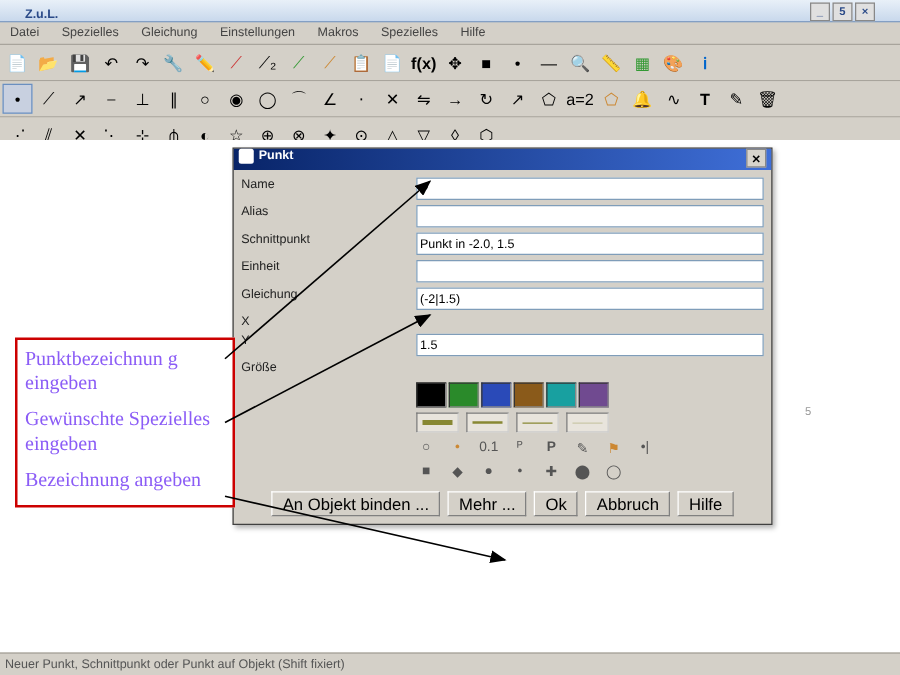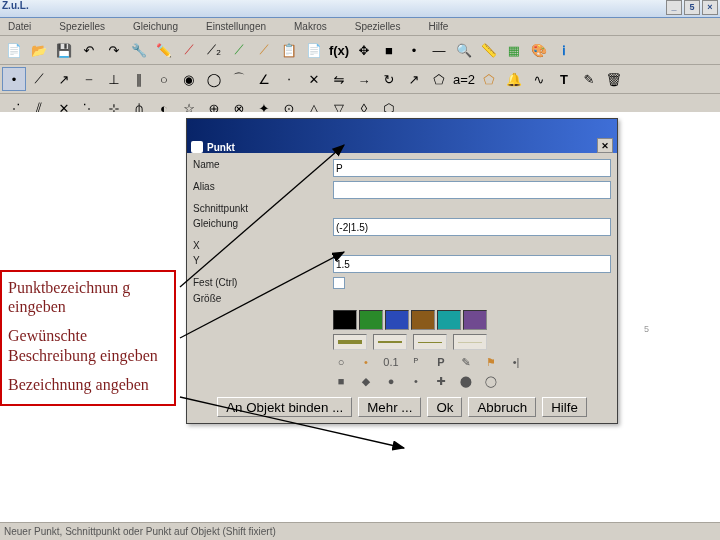--- a/index.html
+++ b/index.html
@@ -1,57 +1,57 @@
 <!DOCTYPE html>
 <html><head>
 <meta charset="utf-8">
 <style>
 html,body{margin:0;padding:0;font-family:Tahoma,Arial,sans-serif;font-size:10px;background:#d4d0c8}
 body{width:720px;height:540px;position:relative;overflow:hidden}
 
 
-.titlebar{height:17px;background:linear-gradient(#e8f0f8,#c8d8ec);border-bottom:1px solid #6a8fc0;display:flex;align-items:flex-start;padding:0 2px;color:#2a4a88;font-weight:bold}
+.titlebar{height:17px;background:linear-gradient(#e8f0f8,#c8d8ec);border-bottom:1px solid #6a8fc0;display:flex;align-items:flex-end;padding:0 20px;color:#2a4a88;font-weight:bold}
 .titlebar .winbtns{margin-left:auto;display:flex;gap:2px}
 .winbtn{width:14px;height:13px;background:#e0e0e0;border:1px solid #888;display:flex;align-items:center;justify-content:center;font-size:9px;line-height:1}
 
 
-.menubar{height:17px;background:#d4d0c8;display:flex;align-items:center;padding:0 2px;gap:16px;border-bottom:1px solid #a8a49c}
+.menubar{height:17px;background:#d4d0c8;display:flex;align-items:center;padding:0 2px;gap:6px;border-bottom:1px solid #a8a49c}
 .menubar span{padding:1px 6px;color:#444}
 
 
 .toolbar{background:#d4d0c8;padding:2px;display:flex;flex-wrap:wrap;gap:1px;border-bottom:1px solid #a8a49c}
 .tool{width:22px;height:22px;display:flex;align-items:center;justify-content:center;background:#d4d0c8;border:1px solid transparent;font-size:13px}
 .tool.active{background:#c8d0e0;border:1px solid #6a8fc0}
 .toolrow{display:flex;gap:1px}
 
 
 .canvas{position:absolute;top:112px;left:0;right:0;bottom:18px;background:#fff}
 
 
 .dialog{position:absolute;top:118px;left:186px;width:430px;background:#d4d0c8;border:1px solid #404040;box-shadow:2px 2px 4px rgba(0,0,0,0.3)}
-.dlg-title{height:34px;background:linear-gradient(90deg,#082468,#3f6fd8);color:#fff;display:flex;align-items:flex-end;padding:0 4px;font-weight:bold}
+.dlg-title{height:17px;background:linear-gradient(90deg,#082468,#3f6fd8);color:#fff;display:flex;align-items:flex-start;padding:0 4px;font-weight:bold}
 .dlg-title .icon{width:12px;height:12px;background:#fff;border-radius:2px;margin-right:4px;display:inline-block}
 .dlg-title .close{margin-left:auto;width:14px;height:13px;background:#d8d4cc;border:1px solid #888;color:#000;display:flex;align-items:center;justify-content:center;font-size:9px}
 .dlg-body{padding:6px 6px}
 .row{display:flex;align-items:flex-start;margin-bottom:4px}
 .row label{width:140px;color:#222}
 .row input{flex:1;height:16px;background:#fff;border:1px solid #7f9db9;padding:0 2px;font-size:10px}
 .row .check{width:10px;height:10px;background:#fff;border:1px solid #7f9db9}
 .swatches{display:flex;gap:2px;margin:6px 0 4px 140px}
 .sw{width:22px;height:18px;border:1px inset #888}
 .styles{display:flex;gap:6px;margin:2px 0 4px 140px;align-items:center}
 .thick{width:32px;height:14px;display:flex;align-items:center;justify-content:center;border:1px inset #ccc;background:#e8e4dc}
 .thick .line{height:2px;width:24px;background:#883}
 .icons-row{display:flex;gap:9px;margin:3px 0 3px 140px;align-items:center;color:#555;font-size:11px}
 .icons-row span{display:inline-flex;align-items:center;justify-content:center;width:16px;height:16px}
 .btnrow{display:flex;gap:6px;justify-content:center;margin-top:8px}
 .btn{height:20px;padding:0 8px;background:#d4d0c8;border:1px solid #808080;border-top-color:#fff;border-left-color:#fff}
 
 
-.annot{position:absolute;top:270px;left:0;width:160px;background:#fff;border:2px solid #c00;padding:6px;font-family:"Times New Roman",serif;font-size:16px;color:#7f1d1d;line-height:1.2}
+.annot{position:absolute;top:270px;left:12px;width:160px;background:#fff;border:2px solid #c00;padding:6px;font-family:"Times New Roman",serif;font-size:16px;color:#8b5cf6;line-height:1.2}
 .annot p{margin:0 0 10px 0}
 
 
 svg.overlay{position:absolute;top:0;left:0;width:100%;height:100%;pointer-events:none}
 
 
 .status{position:absolute;bottom:0;left:0;right:0;height:17px;background:#d4d0c8;border-top:1px solid #a8a49c;padding:0 4px;display:flex;align-items:center;color:#555}
 
 
 .tick{position:absolute;color:#999;font-size:9px}
@@ -176,35 +176,36 @@
     <div class="row">
         <label>Name</label>
         <input value="P" style="">
       </div>
     <div class="row">
         <label>Alias</label>
         <input value="" style="">
       </div>
     <div class="row">
         <label>Schnittpunkt</label>
+        <input value="Punkt in -2.0, 1.5" style="">
+      </div>
+    <div class="row">
+        <label>Einheit</label>
+        <input value="" style="">
       </div>
     <div class="row">
         <label>Gleichung</label>
         <input value="(-2|1.5)" style="">
       </div>
     <div class="row">
         <label>X</label>
       </div>
     <div class="row">
         <label>Y</label>
         <input value="1.5" style="">
-      </div>
-    <div class="row">
-        <label>Fest (Ctrl)</label>
-        <div class="check"></div>
       </div>
     <div class="row">
         <label>Größe</label>
       </div>
 
     <div class="swatches">
       <div class="sw" style="background:#000"></div>
       <div class="sw" style="background:#2a8a2a"></div>
       <div class="sw" style="background:#2a4ab8"></div>
       <div class="sw" style="background:#8a5a1a"></div>
@@ -251,21 +252,21 @@
       <button class="btn">Mehr ...</button>
       <button class="btn">Ok</button>
       <button class="btn">Abbruch</button>
       <button class="btn">Hilfe</button>
     </div>
   </div>
 </div>
 
 <div class="annot">
   <p>Punktbezeichnun g eingeben</p>
-  <p>Gewünschte Beschreibung eingeben</p>
+  <p>Gewünschte Spezielles eingeben</p>
   <p style="margin-bottom:4px">Bezeichnung angeben</p>
 </div>
 
 <svg class="overlay">
   <defs>
       <marker id="ah" markerWidth="10" markerHeight="8" refX="9" refY="4" orient="auto">
         <path d="M0,0 L10,4 L0,8 Z" fill="#000"></path>
       </marker>
     </defs>
   <line x1="180" y1="287" x2="344" y2="145" stroke="#000" stroke-width="1.3" marker-end="url(#ah)"></line>

